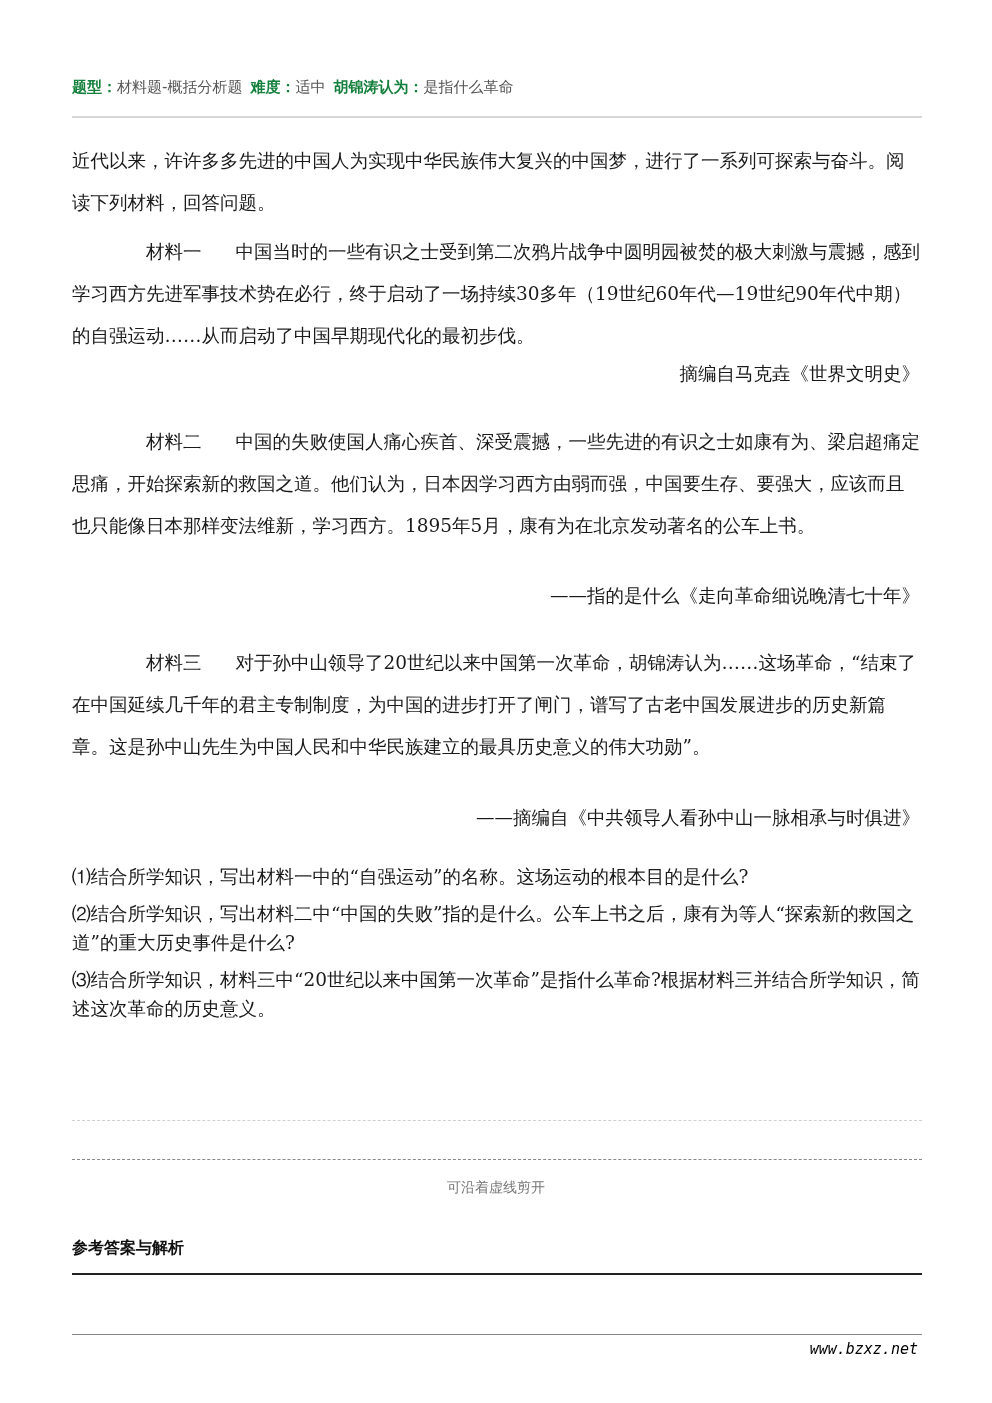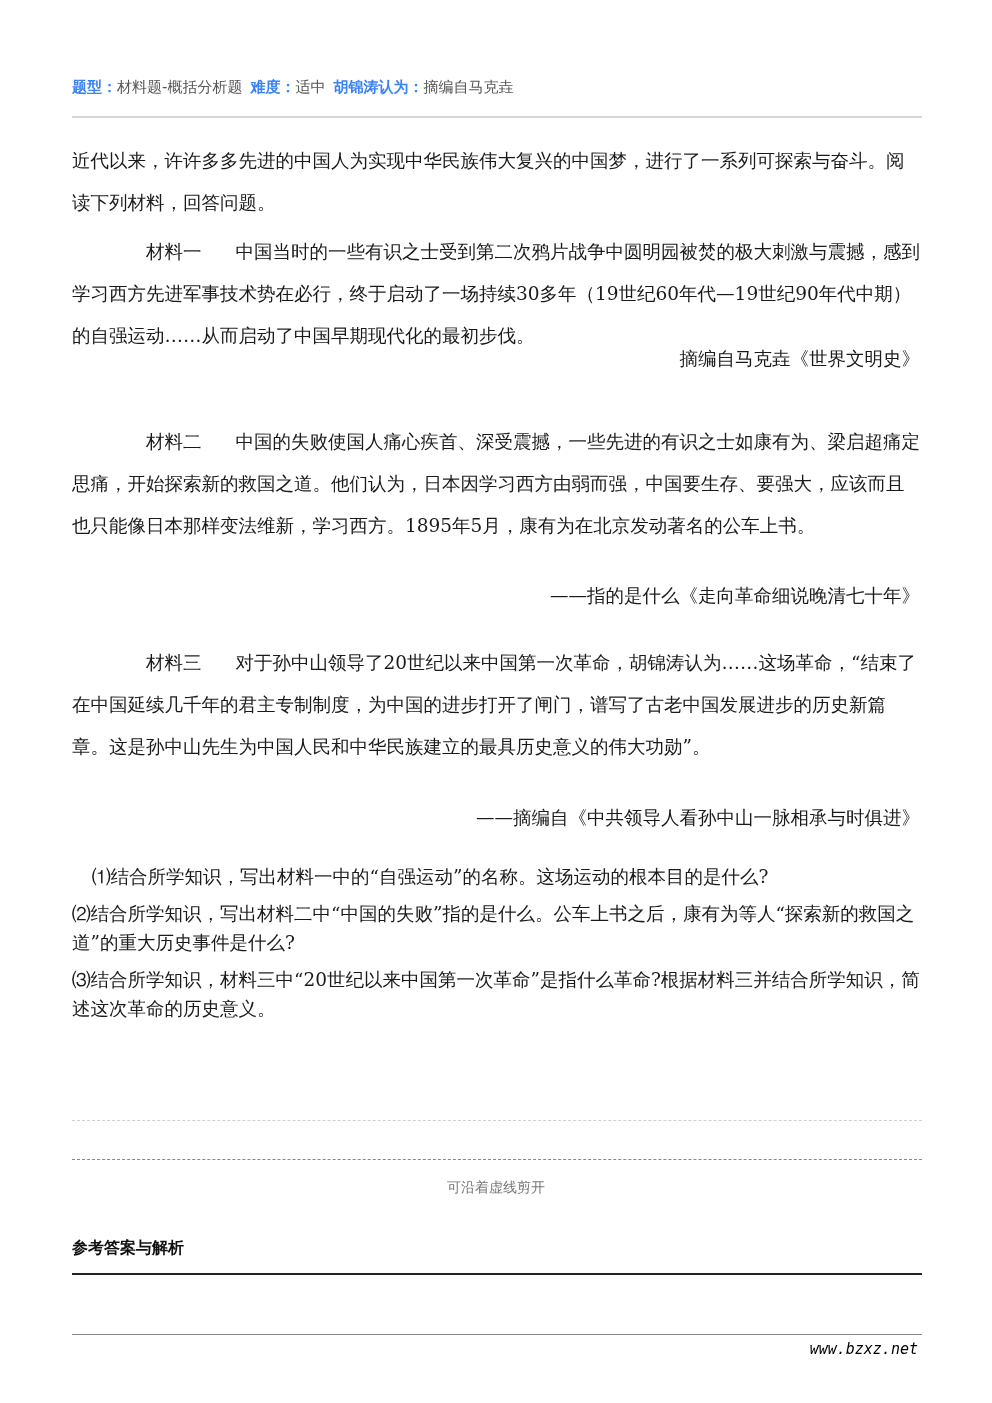--- a/index.html
+++ b/index.html
@@ -1,61 +1,61 @@
 <!DOCTYPE html>
 <html><head>
   <meta charset="utf-8">
   <style>
     html, body { margin: 0; padding: 0; background: #ffffff; }
     body { width: 992px; height: 1403px; position: relative; overflow: hidden;
            font-family: "DejaVu Serif", "Liberation Serif", serif; color: #1a1a1a; }
     .abs { position: absolute; }
     .meta { left: 72px; top: 78px; font-size: 15px; color: #555; font-family: "DejaVu Sans", "Liberation Sans", sans-serif; white-space: nowrap; }
-    .meta b { color: #3b82f6; font-weight: bold; }
+    .meta b { color: #15803d; font-weight: bold; }
     .meta .gap { display: inline-block; width: 8px; }
     .hr-top { left: 72px; top: 116px; width: 850px; height: 2px; background: #d6d6d6; }
     .para { left: 72px; width: 850px; font-size: 18.5px; line-height: 42px; }
     .indent { text-indent: 37px; }
     .lbl { display: inline-block; margin-right: 34px; }
     .source { right: 72px; font-size: 18.5px; text-align: right; white-space: nowrap; }
     .q { left: 72px; width: 850px; font-size: 18.5px; line-height: 29px; }
     .dash-light { left: 72px; top: 1120px; width: 850px; height: 0; border-top: 1px dashed #d0d0d0; }
     .dash-dark { left: 72px; top: 1159px; width: 850px; height: 0; border-top: 1.5px dashed #888; }
     .cut { left: 0; width: 992px; top: 1179px; text-align: center; font-size: 14px; color: #777; font-family: "DejaVu Sans", "Liberation Sans", sans-serif; }
     .ans-title { left: 72px; top: 1238px; font-size: 16px; font-weight: bold; font-family: "DejaVu Sans", "Liberation Sans", sans-serif; color: #111; }
     .hr-ans { left: 72px; top: 1273px; width: 850px; height: 2px; background: #222; }
     .hr-foot { left: 72px; top: 1334px; width: 850px; height: 1px; background: #888; }
     .foot { right: 74px; top: 1340px; font-size: 15px; font-style: italic; color: #000000; font-family: "DejaVu Sans Mono", "Liberation Mono", monospace; }
   </style>
 </head>
 <body>
 
 <div class="abs meta">
-  <b>题型：</b><span>材料题-概括分析题</span><span class="gap"></span><b>难度：</b><span>适中</span><span class="gap"></span><b>胡锦涛认为：</b><span>摘编自马克垚</span>
+  <b>题型：</b><span>材料题-概括分析题</span><span class="gap"></span><b>难度：</b><span>适中</span><span class="gap"></span><b>胡锦涛认为：</b><span>是指什么革命</span>
 </div>
 <div class="abs hr-top"></div>
 
 <div class="abs para" style="top:140px;">近代以来，许许多多先进的中国人为实现中华民族伟大复兴的中国梦，进行了一系列可探索与奋斗。阅读下列材料，回答问题。</div>
 
 <div class="abs para indent" style="top:231px;">
   <span class="lbl">材料一</span><span>中国当时的一些有识之士受到第二次鸦片战争中圆明园被焚的极大刺激与震撼，感到学习西方先进军事技术势在必行，终于启动了一场持续30多年（19世纪60年代—19世纪90年代中期）的自强运动……从而启动了中国早期现代化的最初步伐。</span>
 </div>
-<div class="abs source" style="top:346px;text-align:right;">摘编自马克垚《世界文明史》</div>
+<div class="abs source" style="top:361px;text-align:right;">摘编自马克垚《世界文明史》</div>
 
 <div class="abs para indent" style="top:421px;">
   <span class="lbl">材料二</span><span>中国的失败使国人痛心疾首、深受震撼，一些先进的有识之士如康有为、梁启超痛定思痛，开始探索新的救国之道。他们认为，日本因学习西方由弱而强，中国要生存、要强大，应该而且也只能像日本那样变法维新，学习西方。1895年5月，康有为在北京发动著名的公车上书。</span>
 </div>
 <div class="abs source" style="top:583px;">——指的是什么《走向革命细说晚清七十年》</div>
 
 <div class="abs para indent" style="top:642px;">
   <span class="lbl">材料三</span><span>对于孙中山领导了20世纪以来中国第一次革命，胡锦涛认为……这场革命，“结束了在中国延续几千年的君主专制制度，为中国的进步打开了闸门，谱写了古老中国发展进步的历史新篇章。这是孙中山先生为中国人民和中华民族建立的最具历史意义的伟大功勋”。</span>
 </div>
 <div class="abs source" style="top:805px;">——摘编自《中共领导人看孙中山一脉相承与时俱进》</div>
 
-<div class="abs q" style="top:862px;margin-left:20px;">⑴结合所学知识，写出材料一中的“自强运动”的名称。这场运动的根本目的是什么?</div>
+<div class="abs q" style="top:862px;">⑴结合所学知识，写出材料一中的“自强运动”的名称。这场运动的根本目的是什么?</div>
 <div class="abs q" style="top:899px;">⑵结合所学知识，写出材料二中“中国的失败”指的是什么。公车上书之后，康有为等人“探索新的救国之道”的重大历史事件是什么?</div>
 <div class="abs q" style="top:965px;">⑶结合所学知识，材料三中“20世纪以来中国第一次革命”是指什么革命?根据材料三并结合所学知识，简述这次革命的历史意义。</div>
 
 <div class="abs dash-light"></div>
 <div class="abs dash-dark"></div>
 <div class="abs cut">可沿着虚线剪开</div>
 
 <div class="abs ans-title">参考答案与解析</div>
 <div class="abs hr-ans"></div>
 

